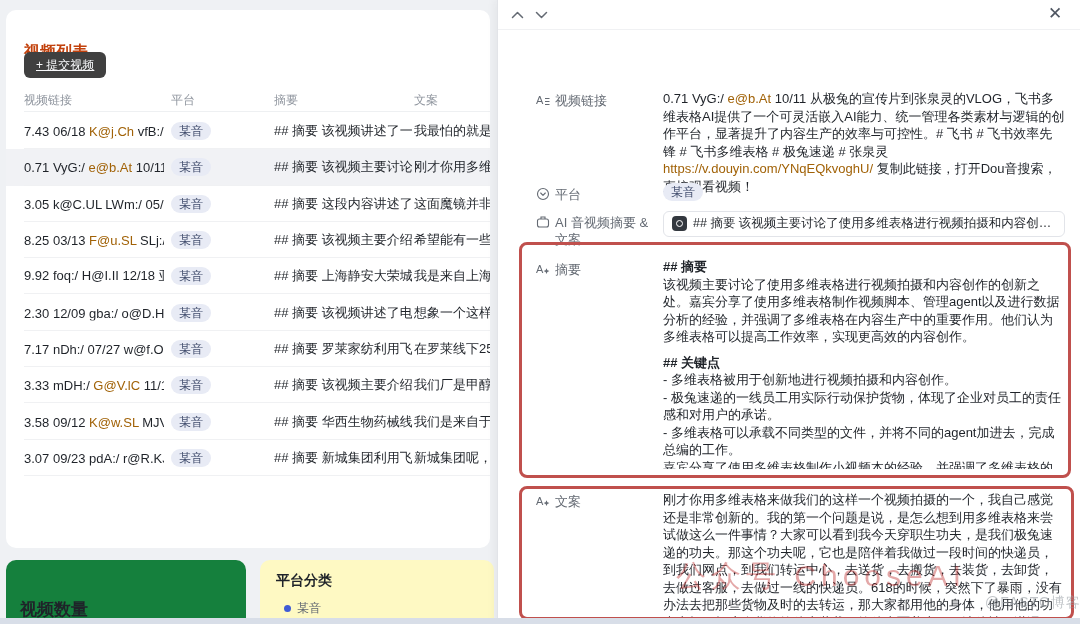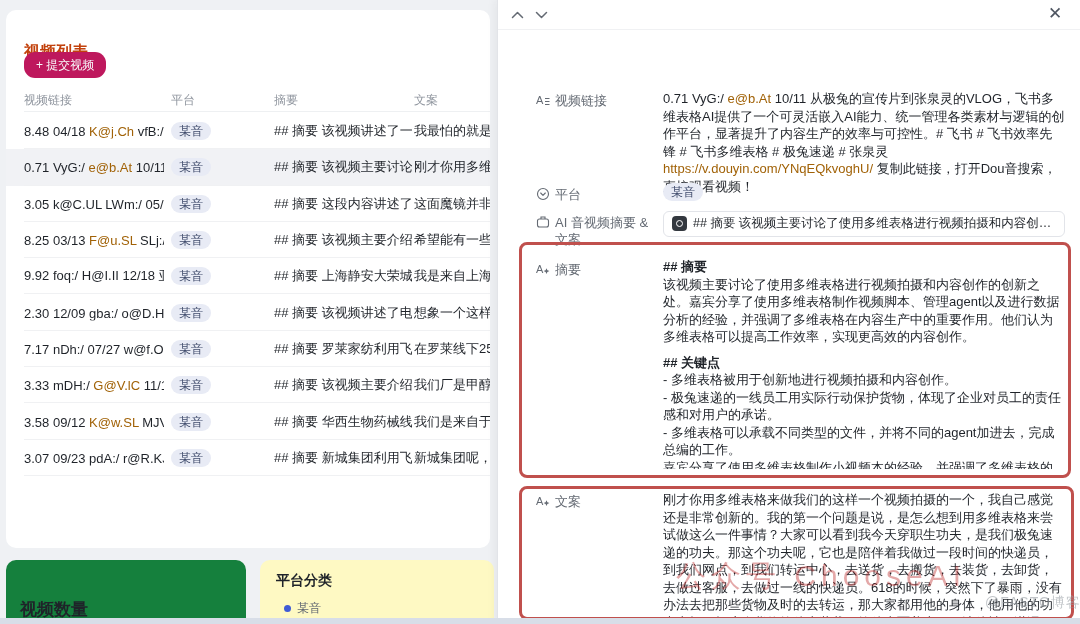--- a/index.html
+++ b/index.html
@@ -5,21 +5,21 @@
   * { margin:0; padding:0; box-sizing:border-box; }
   html,body { width:1080px; height:624px; overflow:hidden; }
   body { font-family:"Liberation Sans","DejaVu Sans",sans-serif; }
   .stage { position:relative; width:1080px; height:624px; background:#eff1f4; overflow:hidden; }
 
   
   .main-card { position:absolute; left:6px; top:10px; width:484px; height:538px;
     background:#fff; border-radius:10px; overflow:hidden; }
   .card-title { position:absolute; left:18px; top:16px; font-size:16px; font-weight:600; color:#c2410c;margin-top:16px; }
   .submit-btn { position:absolute; left:18px; top:42px; height:26px; padding:0 12px;
-    background:#be185d; color:#f8f9fb; border:none; border-radius:11px; font-size:12px; cursor:pointer; }
+    background:#404040; color:#f8f9fb; border:none; border-radius:6px; font-size:12px; cursor:pointer;text-decoration:underline; }
   .thead { position:absolute; left:18px; right:0; top:80px; height:22px; border-bottom:1px solid #eef0f2;
     font-size:12px; color:#8f959e; }
   .th { position:absolute; top:2px; white-space:nowrap; }
   .th-link { left:0; } .th-plat { left:147px; } .th-sum { left:250px; } .th-copy { left:390px; }
   .tbody { position:absolute; left:0; right:0; top:103px; }
   .row { position:relative; height:36.3px; width:100%; cursor:pointer; }
   .row.selected { background:#f1f2f5; }
   .row::after { content:""; position:absolute; left:18px; right:0; bottom:0; border-bottom:1px solid #f0f1f3; }
   .cell { position:absolute; top:50%; transform:translateY(-50%); font-size:13px; color:#1f2329;
     white-space:nowrap; overflow:hidden; }
@@ -96,21 +96,21 @@
     <div class="card-title">视频列表</div>
     <button class="submit-btn">+ 提交视频</button>
     <div class="thead">
       <span class="th th-link">视频链接</span>
       <span class="th th-plat">平台</span>
       <span class="th th-sum">摘要</span>
       <span class="th th-copy">文案</span>
     </div>
     <div class="tbody">
         <div class="row">
-          <div class="cell c-link"><span>8.48 04/18 </span><span class="blue">K@j.Ch</span><span> vfB:/ ...</span></div>
+          <div class="cell c-link"><span>7.43 06/18 </span><span class="blue">K@j.Ch</span><span> vfB:/ ...</span></div>
           <div class="cell c-plat"><span class="badge">某音</span></div>
           <div class="cell c-sum">## 摘要 该视频讲述了一...</div>
           <div class="cell c-copy">我最怕的就是员工</div>
         </div>
         <div class="row selected">
           <div class="cell c-link"><span>0.71 VyG:/ </span><span class="blue">e@b.At</span><span> 10/11 ...</span></div>
           <div class="cell c-plat"><span class="badge">某音</span></div>
           <div class="cell c-sum">## 摘要 该视频主要讨论...</div>
           <div class="cell c-copy">刚才你用多维表格</div>
         </div>

